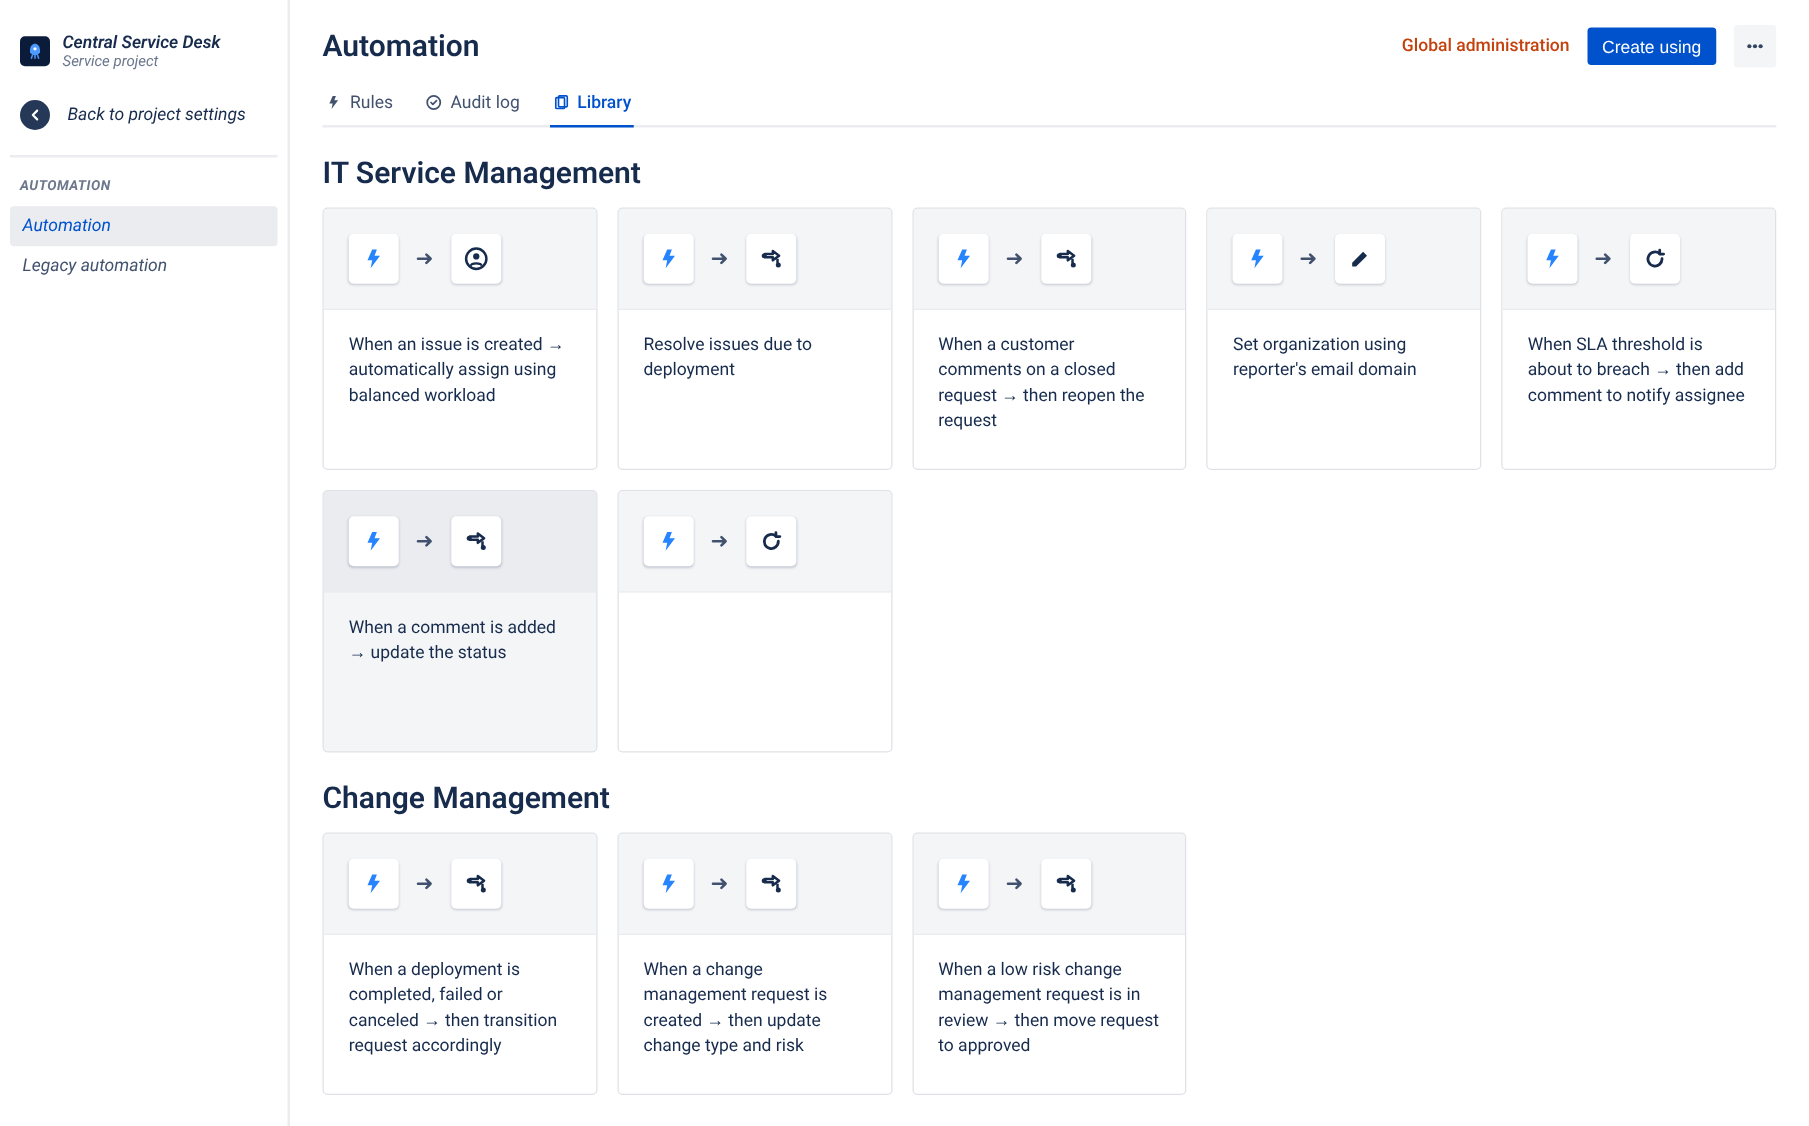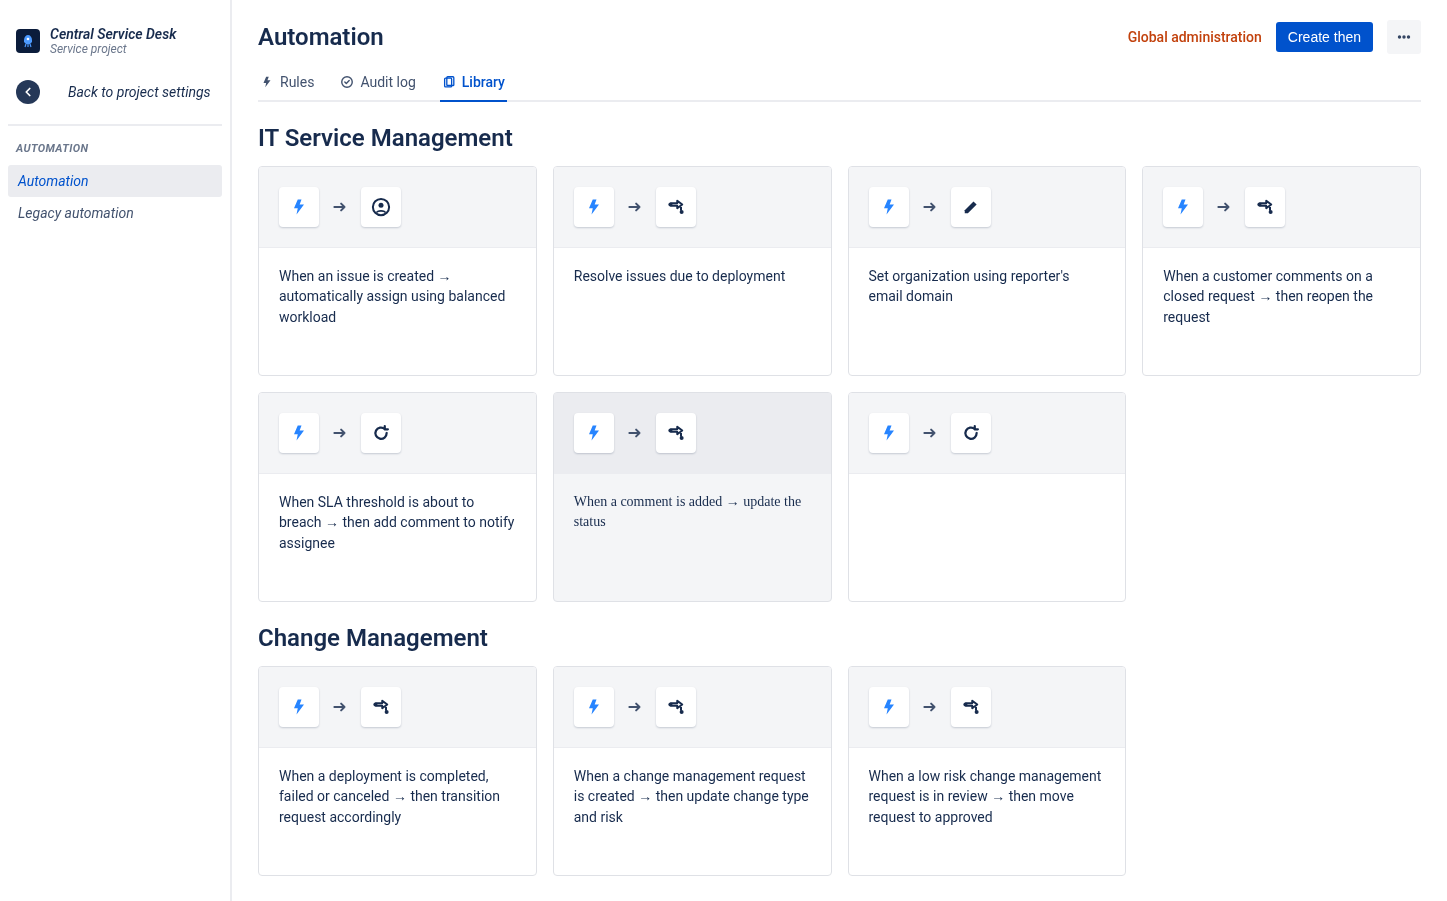--- a/index.html
+++ b/index.html
@@ -39,21 +39,21 @@
     display: flex;
     align-items: center;
     justify-content: center;
   }
   .proj-icon svg { width: 16px; height: 16px; }
   .proj-title { font-weight: 600; font-size: 14px; color:#172B4D; }
   .proj-sub { font-size: 12px; color:#6b778c; }
   .back-row {
     display:flex;
     align-items:center;
-    gap:28px;
+    gap:14px;
     padding:12px 8px;
     cursor:pointer;
     color:#172B4D;
   }
   .back-icon {
     width:24px;height:24px;background:#253858;border-radius:50%;
     display:flex;align-items:center;justify-content:center;color:#fff;
   }
   .divider { border:0;border-top:2px solid #ebecf0;margin:4px 0 12px 0; }
   .section-title{
@@ -93,28 +93,28 @@
     margin-bottom:-2px;border-bottom:2px solid transparent;
   }
   .tab.active{ color:#0052CC;border-bottom-color:#0052CC;font-weight:500; }
   .tab svg{ width:14px;height:14px; }
   
   .section-h{
     font-size:24px;font-weight:600;color:#172B4D;
     margin:22px 0 14px 0;
   }
   .card-grid{
-    display:grid;grid-template-columns:repeat(4,1fr);gap:16px;
+    display:grid;grid-template-columns:repeat(5,1fr);gap:16px;
   }
   .card{
     border:1px solid #dfe1e6;border-radius:4px;background:#fff;
     overflow:hidden;min-height:210px;display:flex;flex-direction:column;
     cursor:pointer;
   }
-  .card.hovered{ background:#f4f5f7;font-family:Liberation Serif, serif; }
+  .card.hovered{ background:#f4f5f7; }
   .card-head{
     background:#f4f5f7;padding:20px;display:flex;align-items:center;gap:12px;
     border-bottom:1px solid #ebecf0;
   }
   .card.hovered .card-head{ background:#ebecf0; }
   .icon-box{
     width:40px;height:40px;background:#fff;border-radius:4px;
     box-shadow:0 1px 2px rgba(9,30,66,.2);
     display:flex;align-items:center;justify-content:center;
   }
@@ -211,21 +211,21 @@
       <div class="nav-item active">Automation</div>
       <div class="nav-item">Legacy automation</div>
     </div>
 </div>
 
 <div class="main">
   <div class="page-header">
     <div class="page-title">Automation</div>
     <div class="hdr-actions">
       <span class="link">Global administration</span>
-      <button class="btn-primary">Create then</button>
+      <button class="btn-primary">Create using</button>
       <button class="btn-more">
         <svg viewBox="0 0 16 16" width="18" height="18">
             <use href="#ic-more"></use>
           </svg>
       </button>
     </div>
   </div>
 
   <div class="tabs" id="tabs">
       <div class="tab">
@@ -298,45 +298,45 @@
                 <use href="#ic-bolt"></use>
               </svg>
         </div>
         <span class="arrow-sep">
           <svg viewBox="0 0 16 16">
                 <use href="#ic-arrow"></use>
               </svg>
         </span>
         <div class="icon-box action-icon">
           <svg viewBox="0 0 16 16" width="20" height="20">
+                <use href="#ic-transition"></use>
+              </svg>
+        </div>
+      </div>
+      <div class="card-body">When a customer comments on a closed request → then reopen the request</div>
+        </div>
+        <div class="card">
+      <div class="card-head">
+        <div class="icon-box trigger-icon">
+          <svg viewBox="0 0 16 16" width="20" height="20">
+                <use href="#ic-bolt"></use>
+              </svg>
+        </div>
+        <span class="arrow-sep">
+          <svg viewBox="0 0 16 16">
+                <use href="#ic-arrow"></use>
+              </svg>
+        </span>
+        <div class="icon-box action-icon">
+          <svg viewBox="0 0 16 16" width="20" height="20">
                 <use href="#ic-edit"></use>
               </svg>
         </div>
       </div>
       <div class="card-body">Set organization using reporter's email domain</div>
-        </div>
-        <div class="card">
-      <div class="card-head">
-        <div class="icon-box trigger-icon">
-          <svg viewBox="0 0 16 16" width="20" height="20">
-                <use href="#ic-bolt"></use>
-              </svg>
-        </div>
-        <span class="arrow-sep">
-          <svg viewBox="0 0 16 16">
-                <use href="#ic-arrow"></use>
-              </svg>
-        </span>
-        <div class="icon-box action-icon">
-          <svg viewBox="0 0 16 16" width="20" height="20">
-                <use href="#ic-transition"></use>
-              </svg>
-        </div>
-      </div>
-      <div class="card-body">When a customer comments on a closed request → then reopen the request</div>
         </div>
         <div class="card">
       <div class="card-head">
         <div class="icon-box trigger-icon">
           <svg viewBox="0 0 16 16" width="20" height="20">
                 <use href="#ic-bolt"></use>
               </svg>
         </div>
         <span class="arrow-sep">
           <svg viewBox="0 0 16 16">

